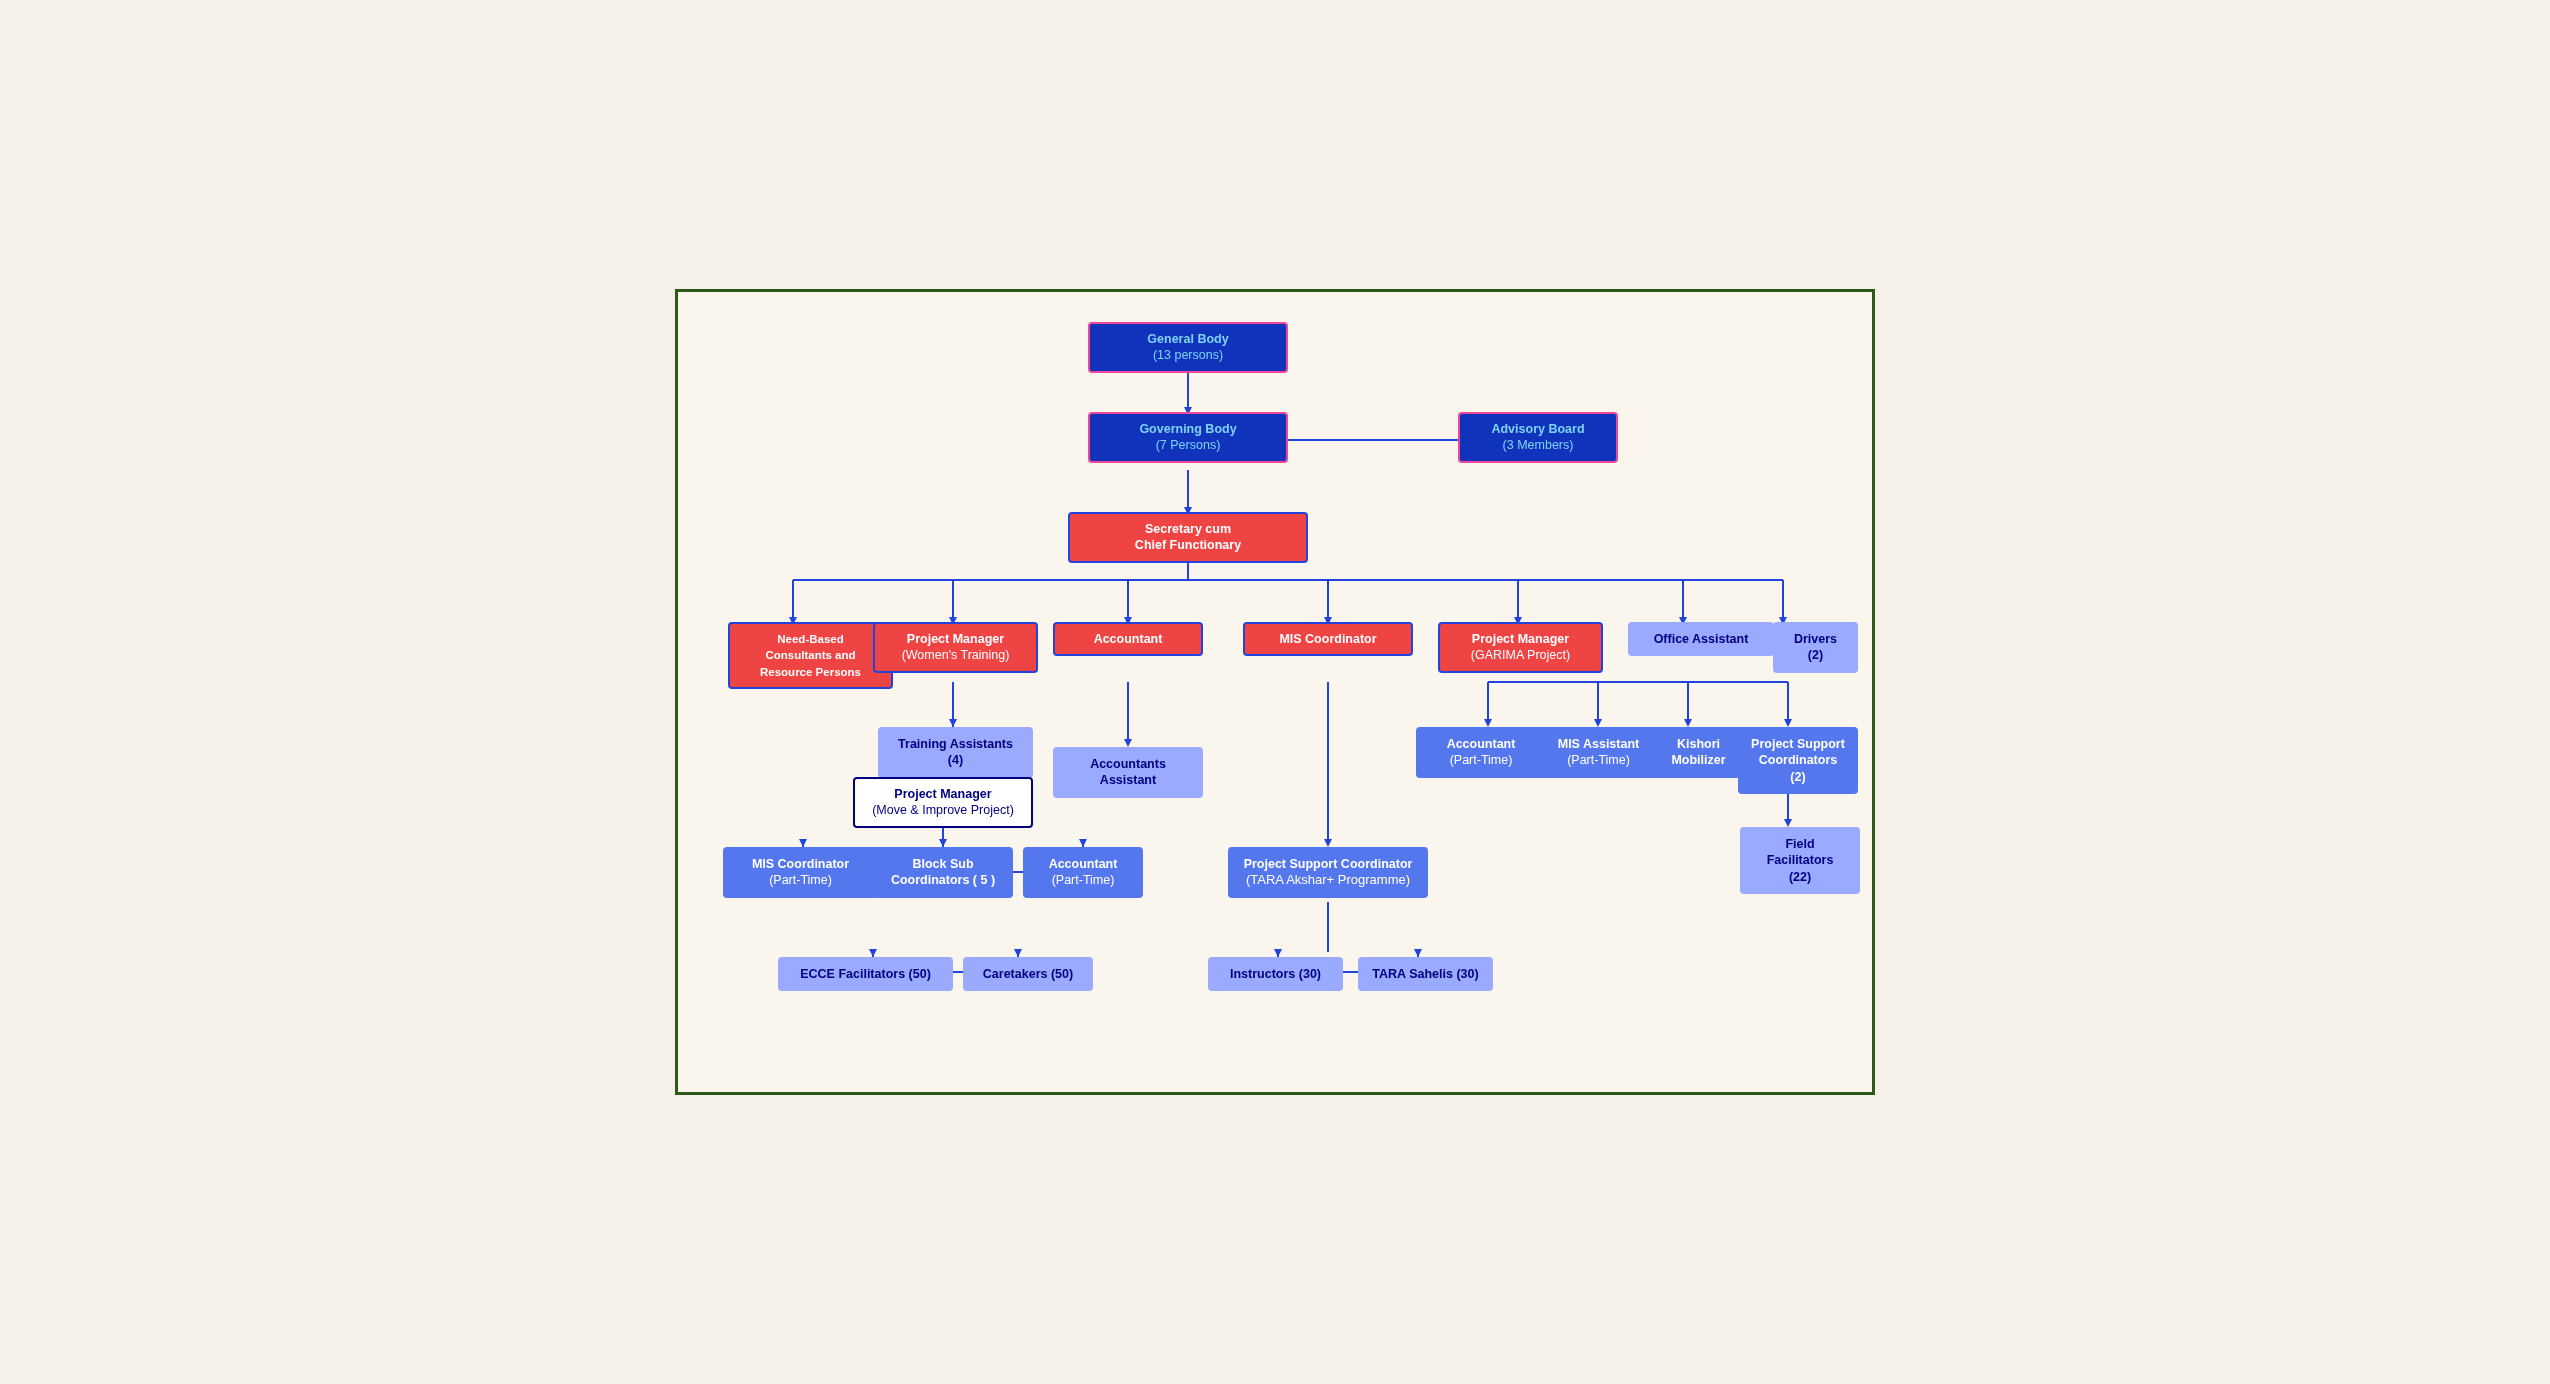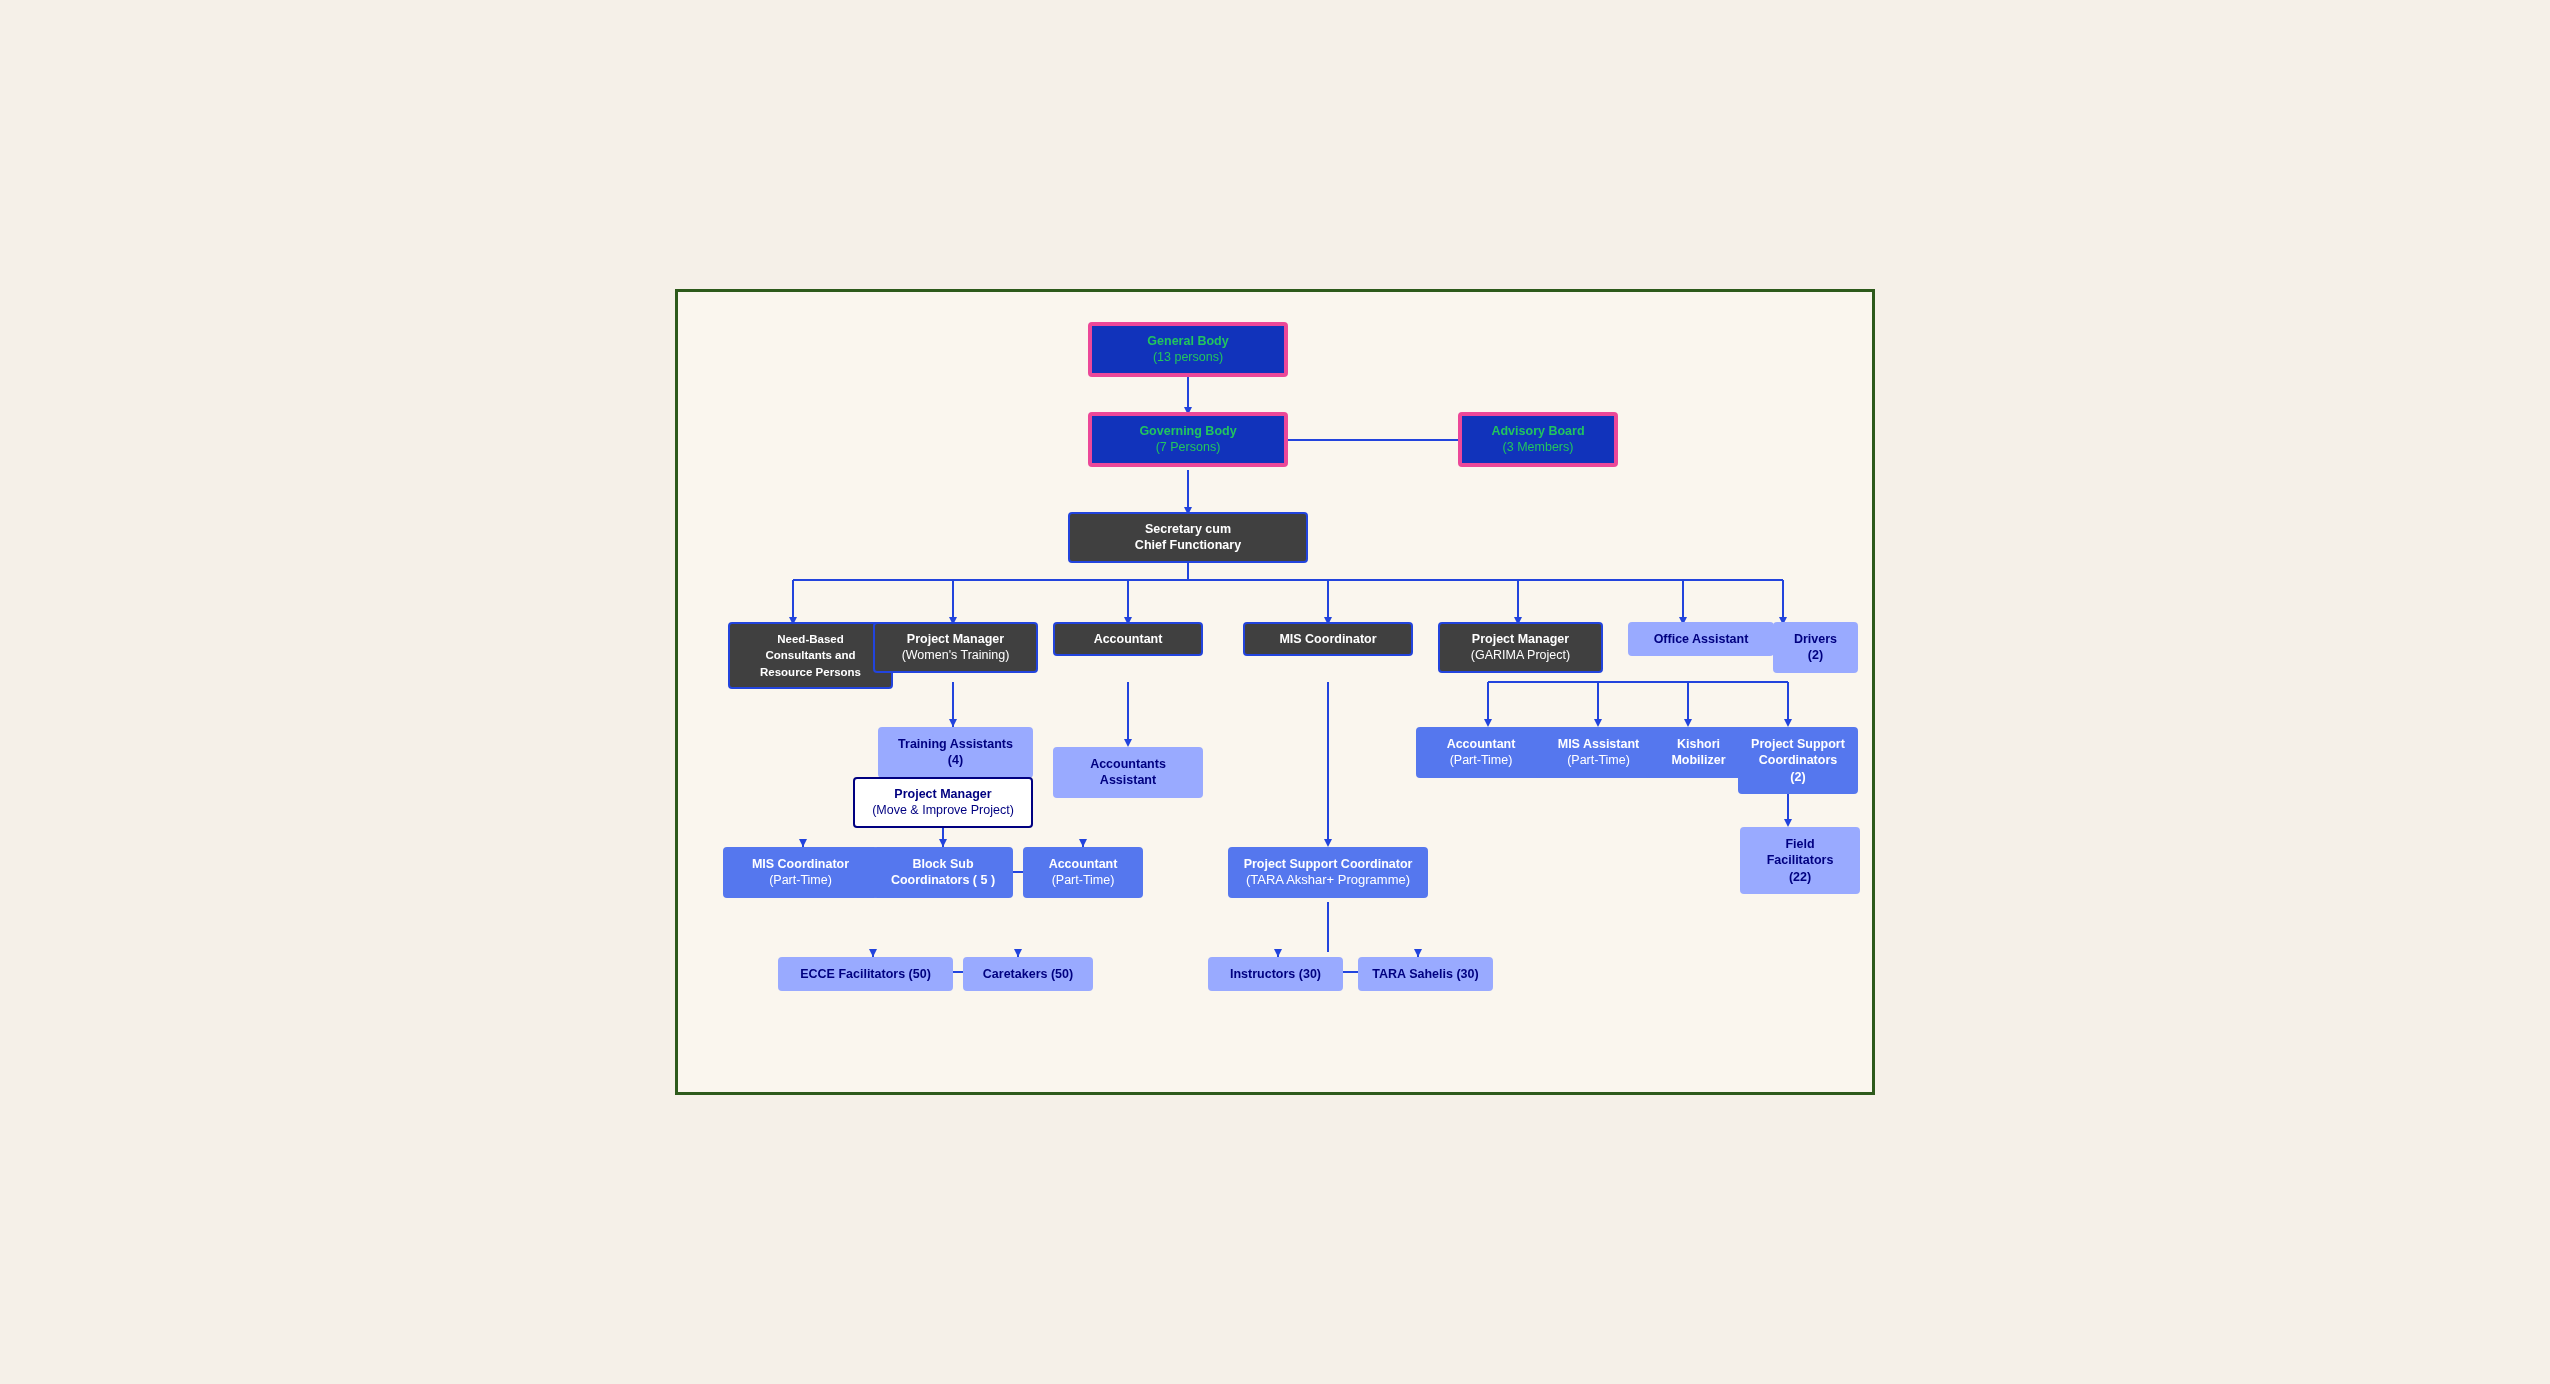--- a/index.html
+++ b/index.html
@@ -41,22 +41,22 @@
     .box {
       position: absolute;
       text-align: center;
       font-weight: bold;
       border-radius: 4px;
       padding: 7px 10px;
       font-size: 12.5px;
       line-height: 1.3;
     }
 
-    .dark { background: #1133bb; color: #22c55e; border: 4px solid #ec4899; }
-    .medium { background: #404040; color: #fff; border: 2px solid #2244dd; }
+    .dark { background: #1133bb; color: #7dd3fc; border: 2px solid #ec4899; }
+    .medium { background: #ef4444; color: #fff; border: 2px solid #2244dd; }
     .light { background: #5577ee; color: #fff; border: 2px solid #5577ee; }
     .lighter { background: #99aaff; color: #000080; border: 2px solid #99aaff; }
     .outline { background: #fff; color: #000080; border: 2px solid #000080; }
   </style>
 </head>
 <body>
 
 <div class="chart-container">
   <div class="chart-wrap">
 

